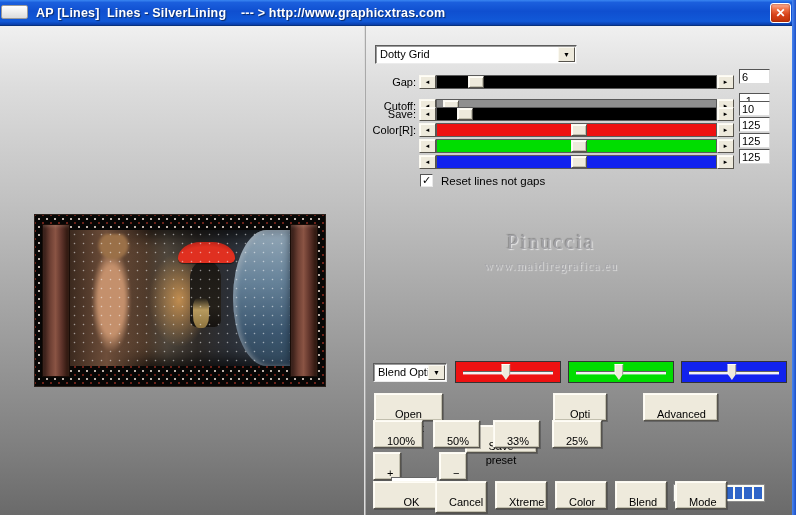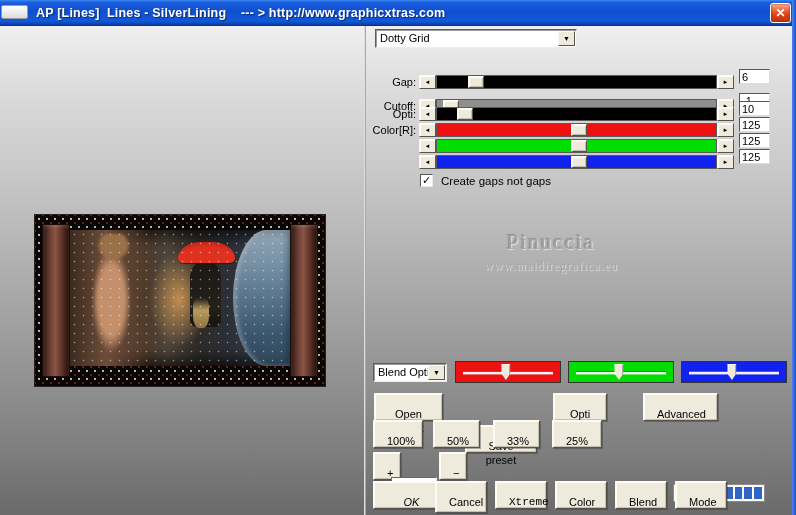--- a/index.html
+++ b/index.html
@@ -163,21 +163,21 @@
         <div class="pv-woman"></div>
         <div class="pv-glow"></div>
         <div class="pv-glass"></div>
         <div class="pv-couple"></div>
         <div class="pv-coat"></div>
         <div class="pv-umbrella"></div>
         <div class="pv-dots"></div>
       </div>
     </div>
 
-    <div class="dropdown" style="left:375px; top:3px; width:202px;">
+    <div class="dropdown" style="left:375px; top:19px; width:202px;">
       <span class="dd-text">Dotty Grid</span>
       <span class="dd-btn">▼</span>
     </div>
 
     <div class="srow" style="top:49px;">
       <span class="slabel">Gap:</span>
       <button class="sarrow left">◄</button>
       <div class="strack" style="background: rgb(0, 0, 0);">
         <div class="sthumb" style="left: 11%;"></div>
       </div>
@@ -189,21 +189,21 @@
       <span class="slabel">Cutoff:</span>
       <button class="sarrow left">◄</button>
       <div class="strack" style="background: rgb(143, 143, 143);">
         <div class="sthumb" style="left: 2%;"></div>
       </div>
       <button class="sarrow right">►</button>
       <input class="svalue" value="-1" style="">
     </div>
 
     <div class="srow" style="top:81px;">
-      <span class="slabel">Opti:</span>
+      <span class="slabel">Save:</span>
       <button class="sarrow left">◄</button>
       <div class="strack" style="background: rgb(0, 0, 0);">
         <div class="sthumb" style="left: 7%;"></div>
       </div>
       <button class="sarrow right">►</button>
       <input class="svalue" value="10" style="">
     </div>
 
     <div class="srow" style="top:97px;">
       <span class="slabel">Color[R]:</span>
@@ -230,21 +230,21 @@
       <button class="sarrow left">◄</button>
       <div class="strack" style="background: rgb(17, 34, 238);">
         <div class="sthumb" style="left: 48%;"></div>
       </div>
       <button class="sarrow right">►</button>
       <input class="svalue" value="125" style="">
     </div>
 
     <div class="checkbox-row" style="top:148px;">
       <div class="checkbox">✓</div>
-      <span class="checkbox-label">Create gaps not gaps</span>
+      <span class="checkbox-label">Reset lines not gaps</span>
     </div>
 
     <div class="watermark" style="top:204px;">
       <div class="wm-name">Pinuccia</div>
       <div class="wm-url">www.maidiregrafica.eu</div>
     </div>
 
     <div class="dropdown" style="left:373px; top:337px; width:74px;">
       <span class="dd-text">Blend Opti</span>
       <span class="dd-btn">▼</span>
@@ -282,22 +282,22 @@
       <div class="pseg" style="background: rgb(47, 101, 200);"></div>
       <div class="pseg" style="background: rgb(47, 101, 200);"></div>
       <div class="pseg" style="background: rgb(47, 101, 200);"></div>
       <div class="pseg" style="background: rgb(47, 101, 200);"></div>
       <div class="pseg" style="background: rgb(47, 101, 200);"></div>
       <div class="pseg" style="background: rgb(47, 101, 200);"></div>
       <div class="pseg" style="background: rgb(47, 101, 200);"></div>
       <div class="pseg" style="background: rgb(47, 101, 200);"></div>
     </div>
 
-    <button class="btn" style="left:373px; top:455px; width:77px; height:16px;font-style:italic;">OK</button>
+    <button class="btn" style="left:373px; top:455px; width:77px; height:16px;">OK</button>
     <button class="btn" style="left:435px; top:455px; width:52px; height:32px;">Cancel</button>
-    <button class="btn" style="left:495px; top:455px; width:52px; height:16px;font-family:Liberation Mono, monospace;">Xtreme</button>
+    <button class="btn" style="left:495px; top:455px; width:52px; height:16px;">Xtreme</button>
     <button class="btn" style="left:555px; top:455px; width:52px; height:16px;">Color</button>
     <button class="btn" style="left:615px; top:455px; width:52px; height:16px;">Blend</button>
     <button class="btn" style="left:675px; top:455px; width:52px; height:16px;">Mode</button>
   </div>
 
   <div class="win-border-right"></div>
 </div>
 
 </body></html>

